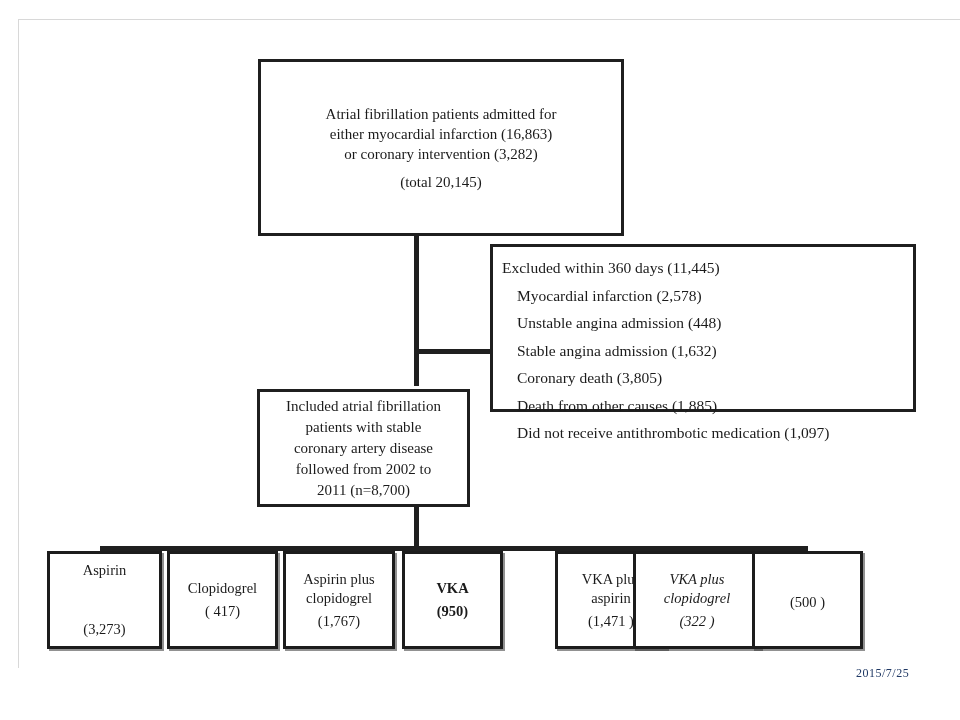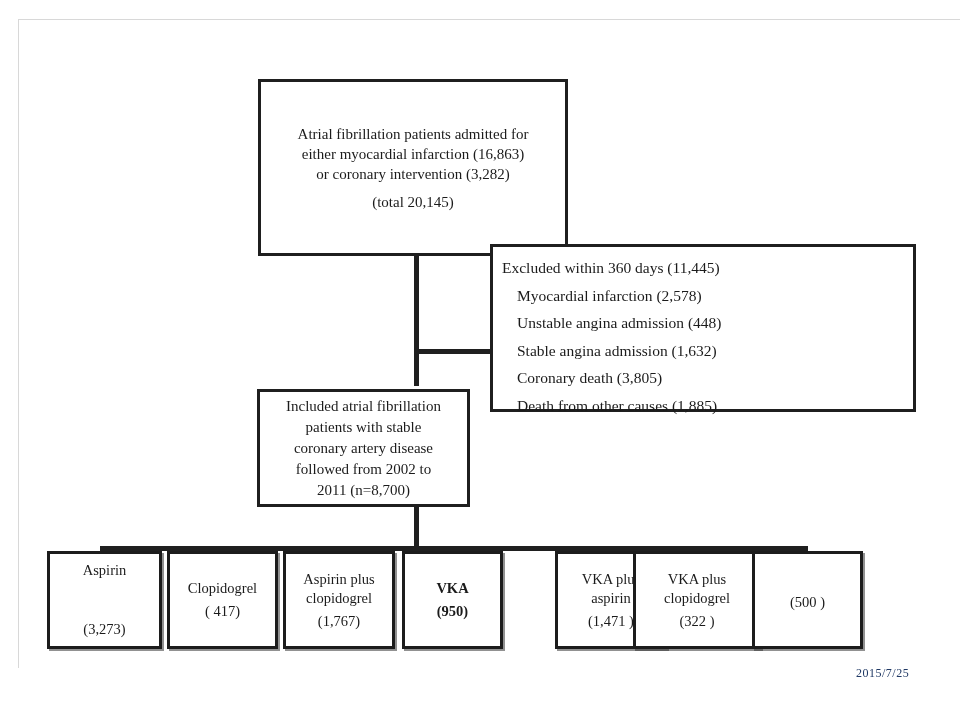--- a/index.html
+++ b/index.html
@@ -37,22 +37,22 @@
     align-items: center;
     justify-content: center;
     text-align: center;
   }
   .connector {
     position: absolute;
     background: #1f1f1f;
   }
   
   .source-box {
-    left: 258px; top: 59px; width: 310px; height: 177px;
-    font-size: 15px; line-height: 20px; margin-top: 20px;
+    left: 258px; top: 59px; width: 366px; height: 177px;
+    font-size: 15px; line-height: 20px;
   }
   .source-box .total-line { margin-top: 8px; }
   
   .excluded-box {
     left: 490px; top: 244px; width: 426px; height: 168px;
     font-size: 15.5px; line-height: 27.5px;
     padding: 7px 8px 0 9px;
   }
   .excluded-box .excl-item { padding-left: 15px; }
   
@@ -67,21 +67,21 @@
     border: 3px solid #1c1c1c;
     box-shadow: 2px 2px 0 rgba(55,55,55,0.55);
     padding: 0 4px;
   }
   .treatment-box .count { margin-top: 4px; }
   .tb-0 { left: 47px;  width: 115px; gap: 36px; }
   .tb-1 { left: 167px; width: 111px; }
   .tb-2 { left: 283px; width: 112px; }
   .tb-3 { left: 402px; width: 101px; font-weight: bold; }
   .tb-4 { left: 515px; width: 112px; margin-left: 40px; }
-  .tb-5 { left: 633px; width: 128px; }
+  .tb-5 { left: 633px; width: 128px; font-style: italic; }
   .tb-6 { left: 752px; width: 111px; }
   
   .v1 { left: 414px; top: 233px; width: 5px;  height: 153px; }
   .h1 { left: 414px; top: 349px; width: 79px; height: 5px; }
   .v2 { left: 414px; top: 497px; width: 5px;  height: 56px; }
   .h2 { left: 100px; top: 546px; width: 708px; height: 5px; }
   
   .slide-date {
     position: absolute;
     left: 856px; top: 666px; width: 80px;
@@ -110,20 +110,21 @@
     <div class="total-line">(total 20,145)</div>
   </div>
 
   <div class="fbox excluded-box">
     <div>Excluded within 360 days (11,445)</div>
     <div class="excl-item">Myocardial infarction (2,578)</div>
     <div class="excl-item">Unstable angina admission (448)</div>
     <div class="excl-item">Stable angina admission (1,632)</div>
     <div class="excl-item">Coronary death (3,805)</div>
     <div class="excl-item">Death from other causes (1,885)</div>
+    <div class="excl-item">Did not receive antithrombotic medication (1,097)</div>
   </div>
 
   <div class="fbox included-box center-text">
     <div>Included atrial fibrillation</div>
     <div>patients with stable</div>
     <div>coronary artery disease</div>
     <div>followed from 2002 to</div>
     <div>2011 (n=8,700)</div>
   </div>
 

